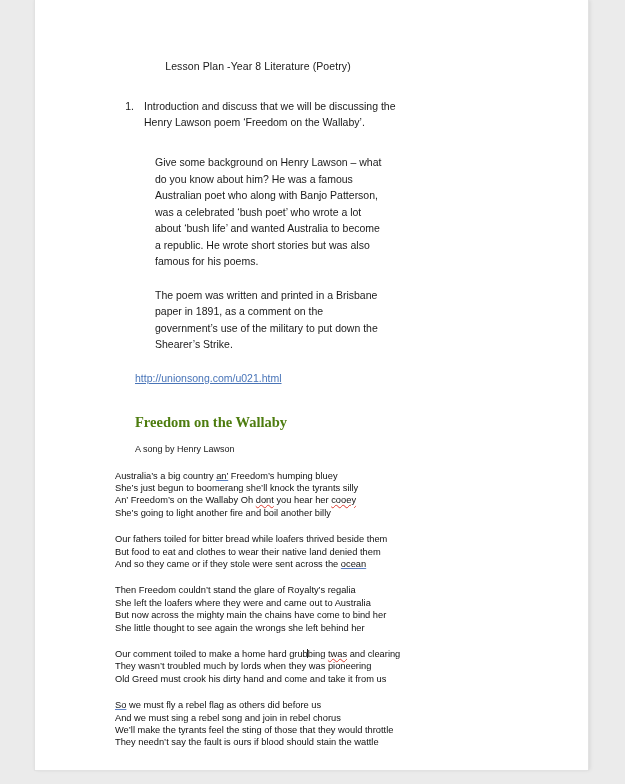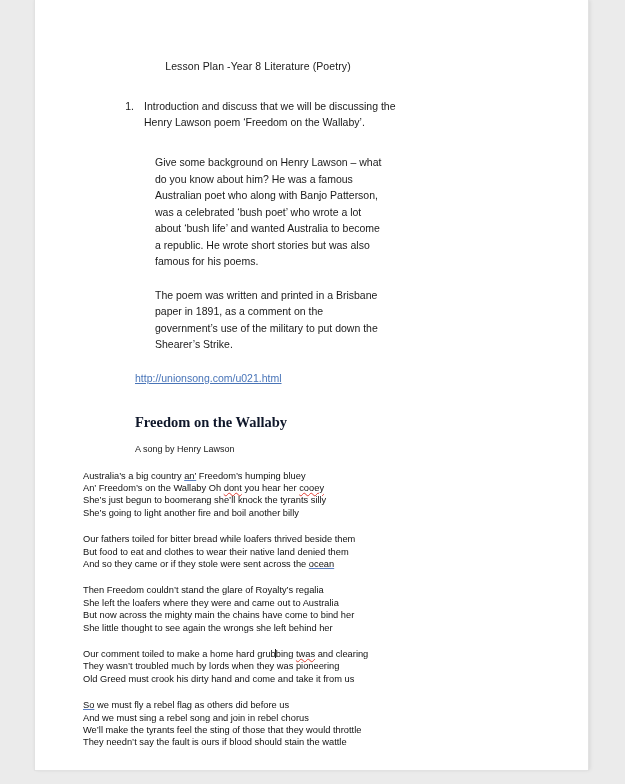--- a/index.html
+++ b/index.html
@@ -100,34 +100,34 @@
     color: #4874b8;
     text-decoration: underline;
     word-break: break-all;
   }
 
   
   .poem-title {
     font-family: "Liberation Serif", serif;
     font-weight: bold;
     font-size: 14.5px;
-    color: #0f172a;
+    color: #4d7c0f;
     padding-left: 100px;
     margin-top: 27px;
     line-height: 18px;
   }
   .poem-byline {
     font-size: 9px;
     color: #1a1a1a;
     padding-left: 100px;
     margin-top: 12px;
     line-height: 13px;
   }
   .stanza {
-    padding-left: 48px;
+    padding-left: 80px;
     margin-top: 14px;
     font-size: 9.3px;
     line-height: 12.4px;
     color: #111111;
     white-space: nowrap;
   }
   .stanza .ln { display: block; }
 
   
   .sp-red {
@@ -185,22 +185,22 @@
       <div class="link-line">
         <a class="doclink" href="#">http://unionsong.com/u021.html</a>
       </div>
 
       <div class="poem-title">Freedom on the Wallaby</div>
       <div class="poem-byline">A song by Henry Lawson</div>
 
       <div id="poem-stanzas">
           <div class="stanza">
             <span class="ln"><span>Australia’s a big country </span><span class="sp-blue">an’</span><span> Freedom’s humping bluey</span></span>
+            <span class="ln"><span>She’s just begun to boomerang she’ll knock the tyrants silly</span></span>
             <span class="ln"><span>An’ Freedom’s on the Wallaby Oh </span><span class="sp-red">dont</span><span> you hear her </span><span class="sp-red">cooey</span></span>
-            <span class="ln"><span>She’s just begun to boomerang she’ll knock the tyrants silly</span></span>
             <span class="ln"><span>She’s going to light another fire and boil another billy</span></span>
           </div>
           <div class="stanza">
             <span class="ln"><span>Our fathers toiled for bitter bread while loafers thrived beside them</span></span>
             <span class="ln"><span>But food to eat and clothes to wear their native land denied them</span></span>
             <span class="ln"><span>And so they came or if they stole were sent across the </span><span class="sp-blue">ocean</span></span>
           </div>
           <div class="stanza">
             <span class="ln"><span>Then Freedom couldn’t stand the glare of Royalty’s regalia</span></span>
             <span class="ln"><span>She left the loafers where they were and came out to Australia</span></span>

